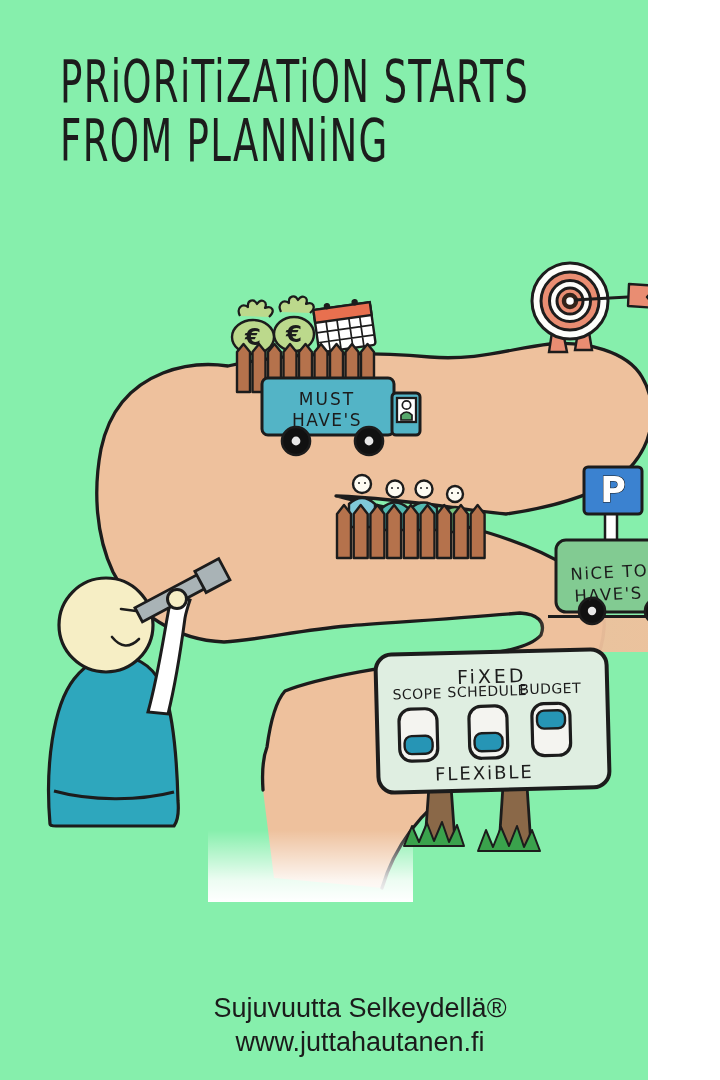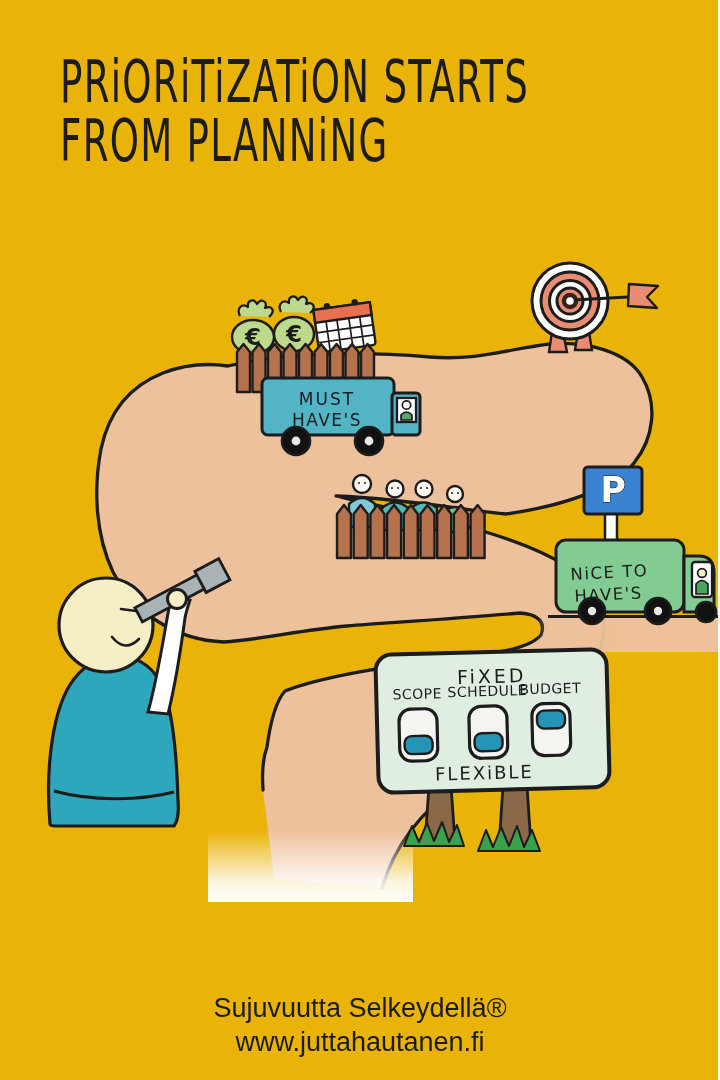--- a/index.html
+++ b/index.html
@@ -1,16 +1,16 @@
 <!DOCTYPE html>
 <html><head>
 <meta charset="utf-8">
 <style>
   html,body{margin:0;padding:0;background:#ffffff;}
-  .canvas{position:relative;width:718px;height:1080px;background:#eab308;overflow:hidden;
+  .canvas{position:relative;width:648px;height:1080px;background:#86efac;overflow:hidden;
           font-family:"DejaVu Sans",sans-serif;}
   svg{display:block;}
   text{user-select:none;}
   .hand{font-family:"DejaVu Sans",sans-serif;fill:#1c1c1c;}
   .footer-text{font-family:"Liberation Sans",sans-serif;fill:#1b1b1b;}
 </style>
 </head>
 <body>
 
 <div class="canvas">

